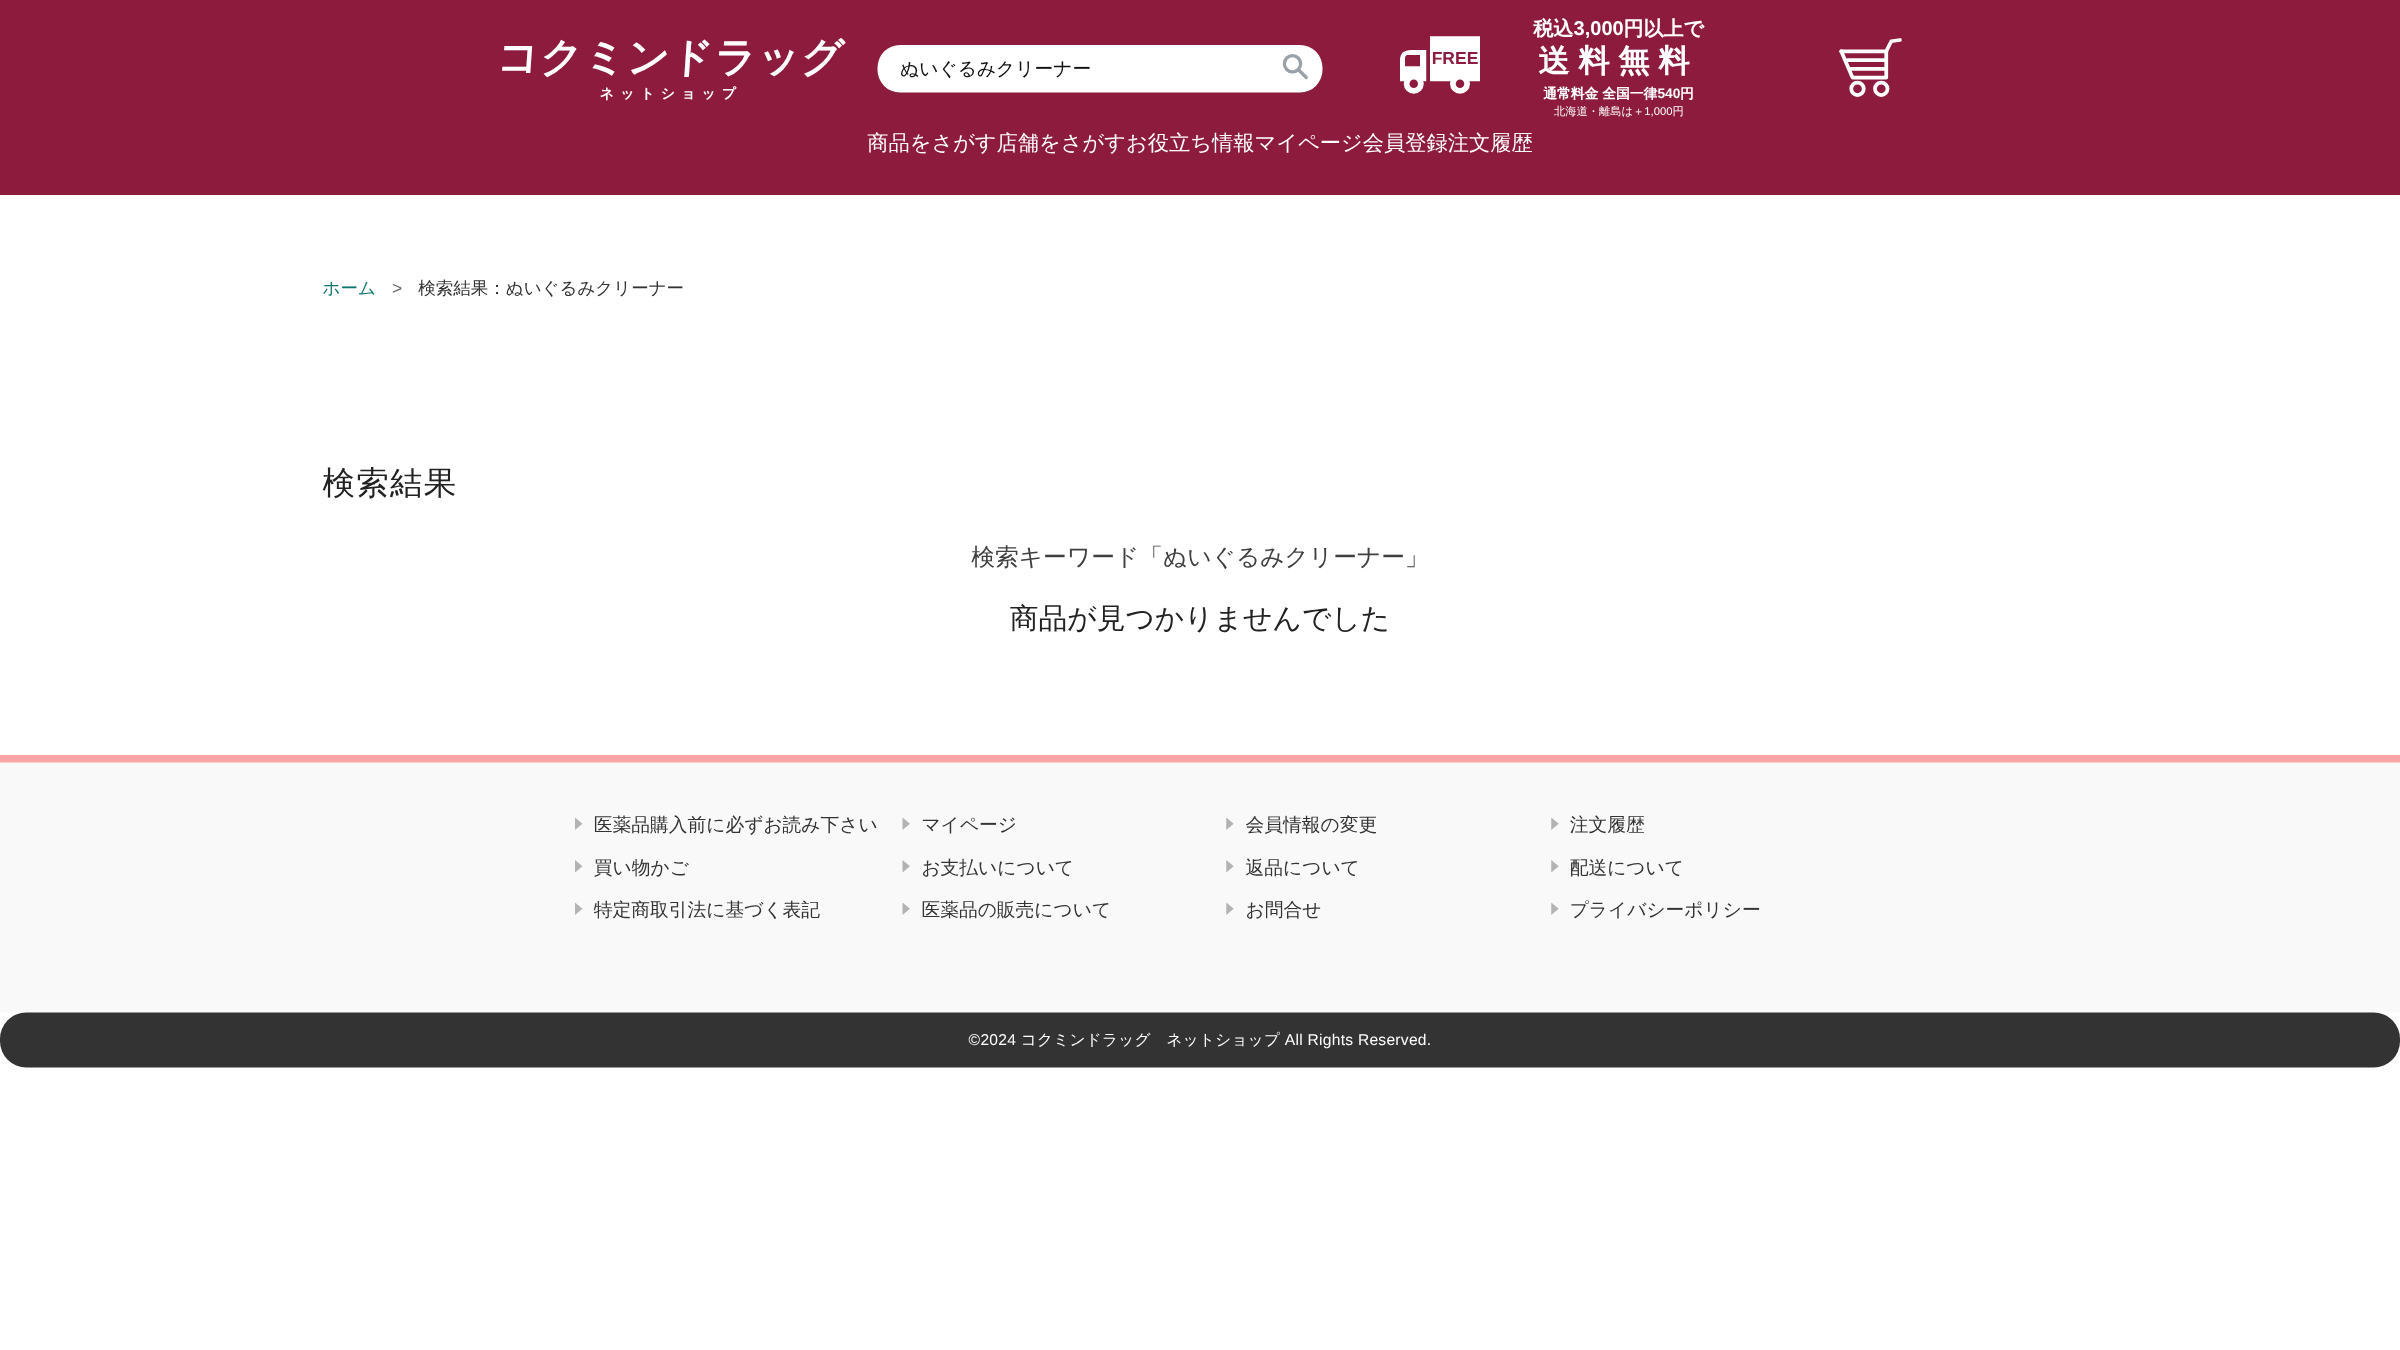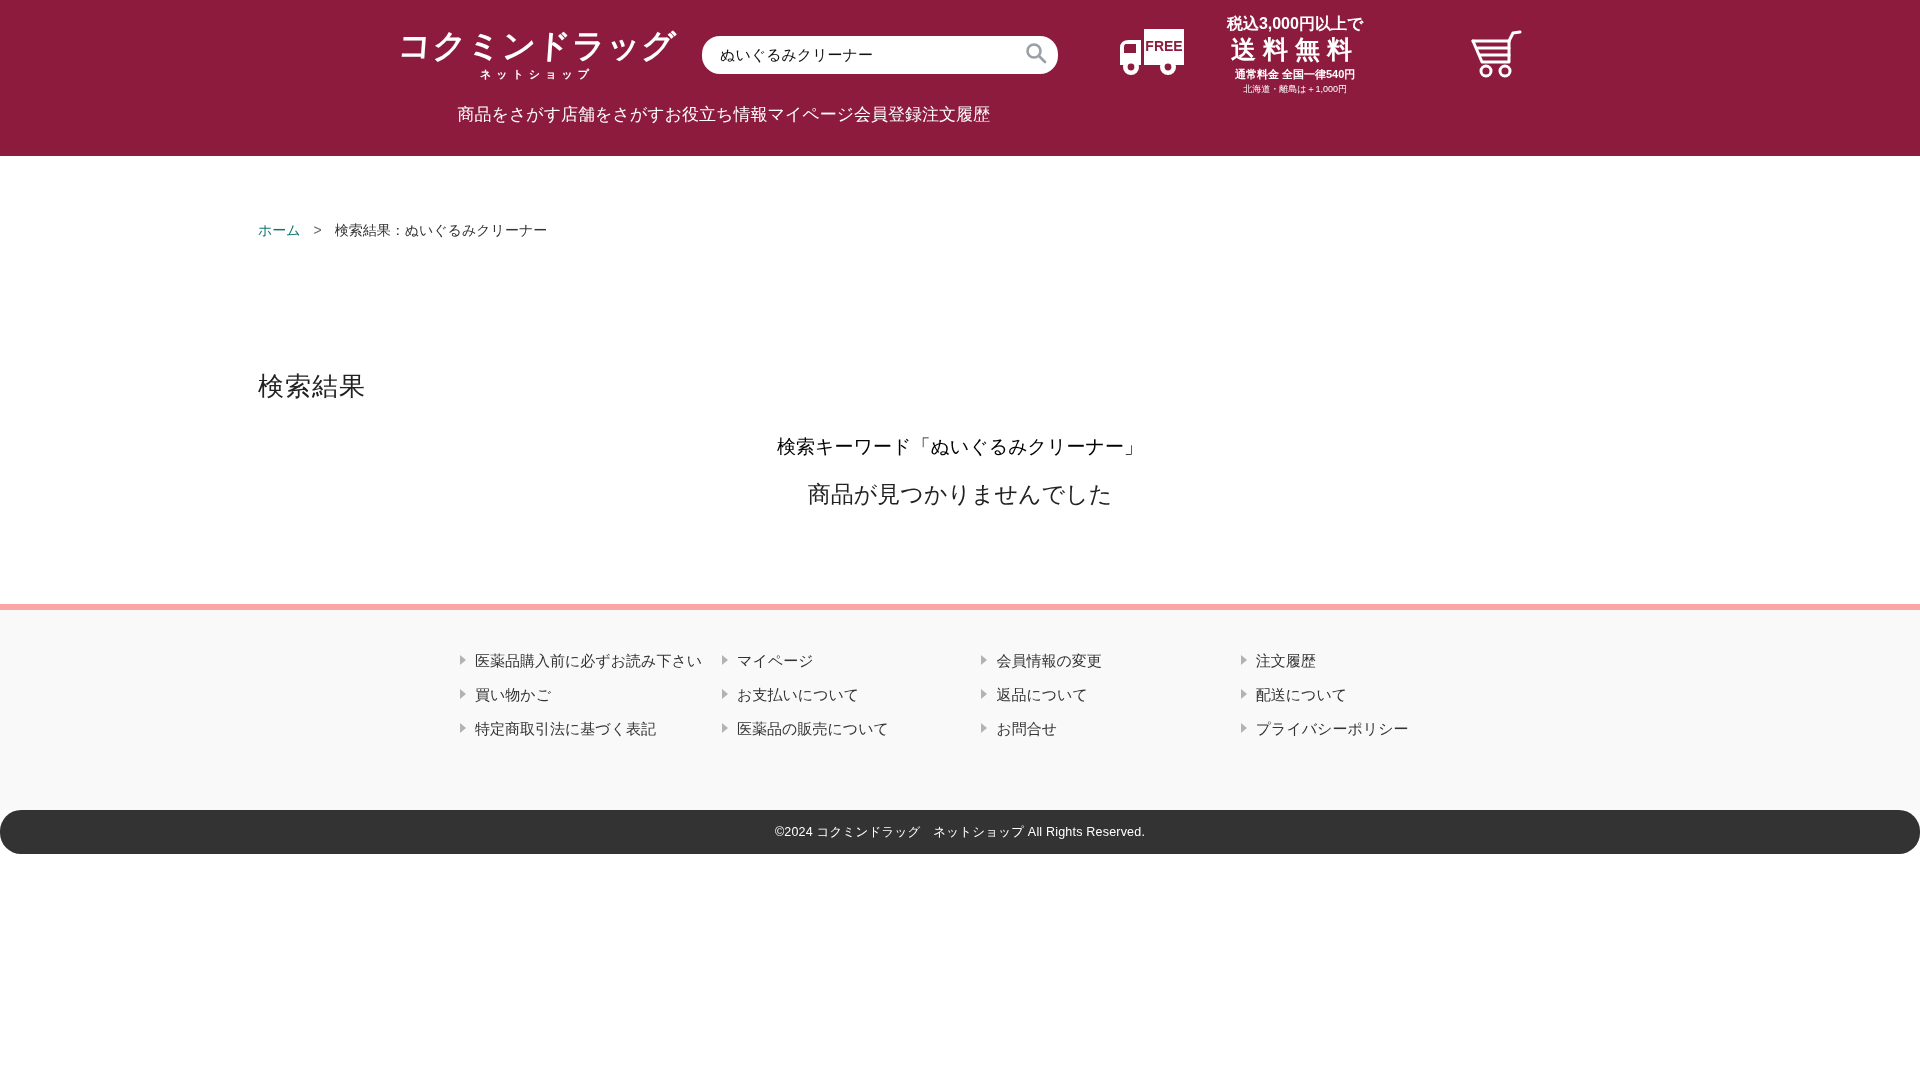--- a/index.html
+++ b/index.html
@@ -20,30 +20,30 @@
     padding:0;cursor:pointer;display:flex;align-items:center;justify-content:center;}
   .shipping{display:flex;align-items:center;margin-left:58px;}
   .truck{margin-right:12px;}
   .ship-text{text-align:center;color:#fff;min-width:190px;}
   .ship-l1{font-size:16px;font-weight:700;line-height:1.2;}
   .ship-l2{font-size:25px;font-weight:800;letter-spacing:7px;line-height:1.2;margin-top:1px;}
   .ship-n1{font-size:11px;font-weight:700;margin-top:3px;}
   .ship-n2{font-size:9px;margin-top:1px;}
   .cart-btn{margin-left:78px;background:transparent;border:none;cursor:pointer;padding:0;}
 
-  .main-nav{width:1005px;margin:4px auto 0;display:flex;justify-content:flex-start;align-items:center;}
+  .main-nav{width:1005px;margin:4px auto 0;display:flex;justify-content:center;align-items:center;}
   .nav-link{color:#fff;font-size:17px;text-decoration:none;cursor:pointer;line-height:30px;}
 
   
   .content{padding:64px 0 94px;}
   .breadcrumb{margin-left:258px;font-size:14px;color:#333;line-height:20px;}
   .crumb-home{color:#0f766e;text-decoration:none;cursor:pointer;}
   .crumb-sep{color:#666;margin:0 9px;}
   .page-title{margin:128px 0 0 258px;font-size:26px;font-weight:400;color:#222;letter-spacing:1px;line-height:36px;}
-  .keyword-line{margin-top:29px;text-align:center;font-size:19px;color:#000000;line-height:28px;}
+  .keyword-line{margin-top:29px;text-align:center;font-size:19px;color:#404040;line-height:28px;}
   .empty-line{margin-top:17px;text-align:center;font-size:23px;color:#222;line-height:32px;}
 
   
   .footer-links{background:#f9f9f9;border-top:6px solid #fca5a5;padding:40px 0 58px;}
   .footer-grid{width:1040px;margin:0 auto;display:grid;grid-template-columns:repeat(4,1fr);}
   .footer-col{padding-left:20px;}
   .footer-link{display:block;font-size:15px;color:#333;text-decoration:none;cursor:pointer;
     line-height:21px;margin-bottom:13px;white-space:nowrap;}
   .arrow{display:inline-block;width:0;height:0;border-style:solid;border-width:5px 0 5px 6px;
     border-color:transparent transparent transparent #b3b3b3;margin-right:9px;vertical-align:1px;}

